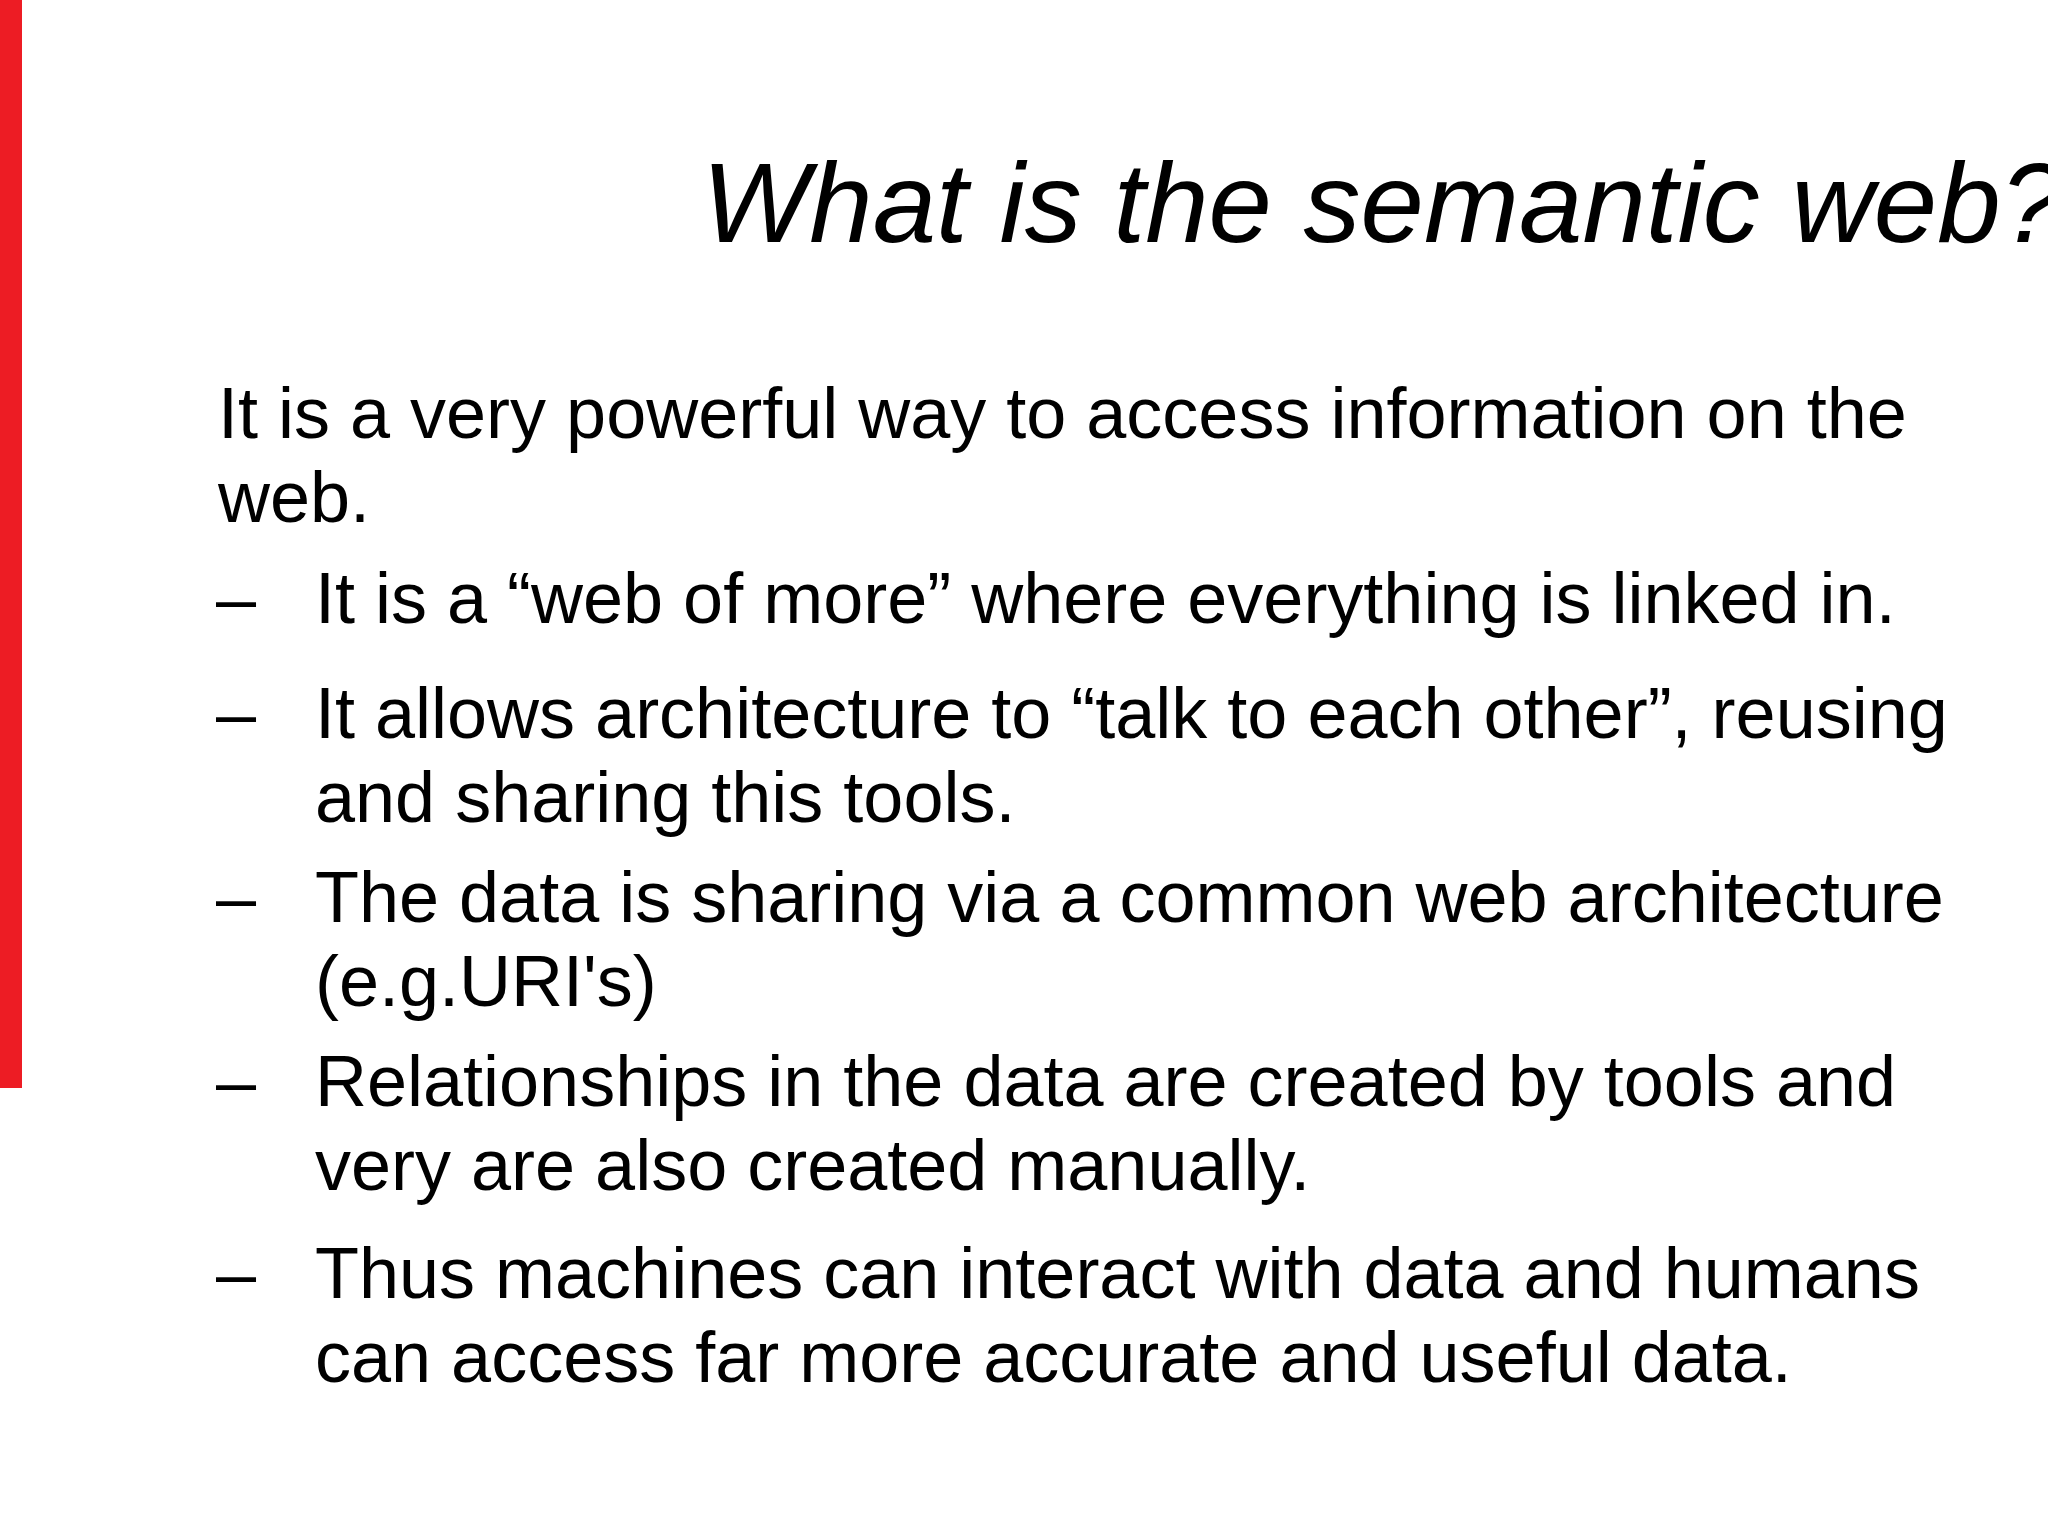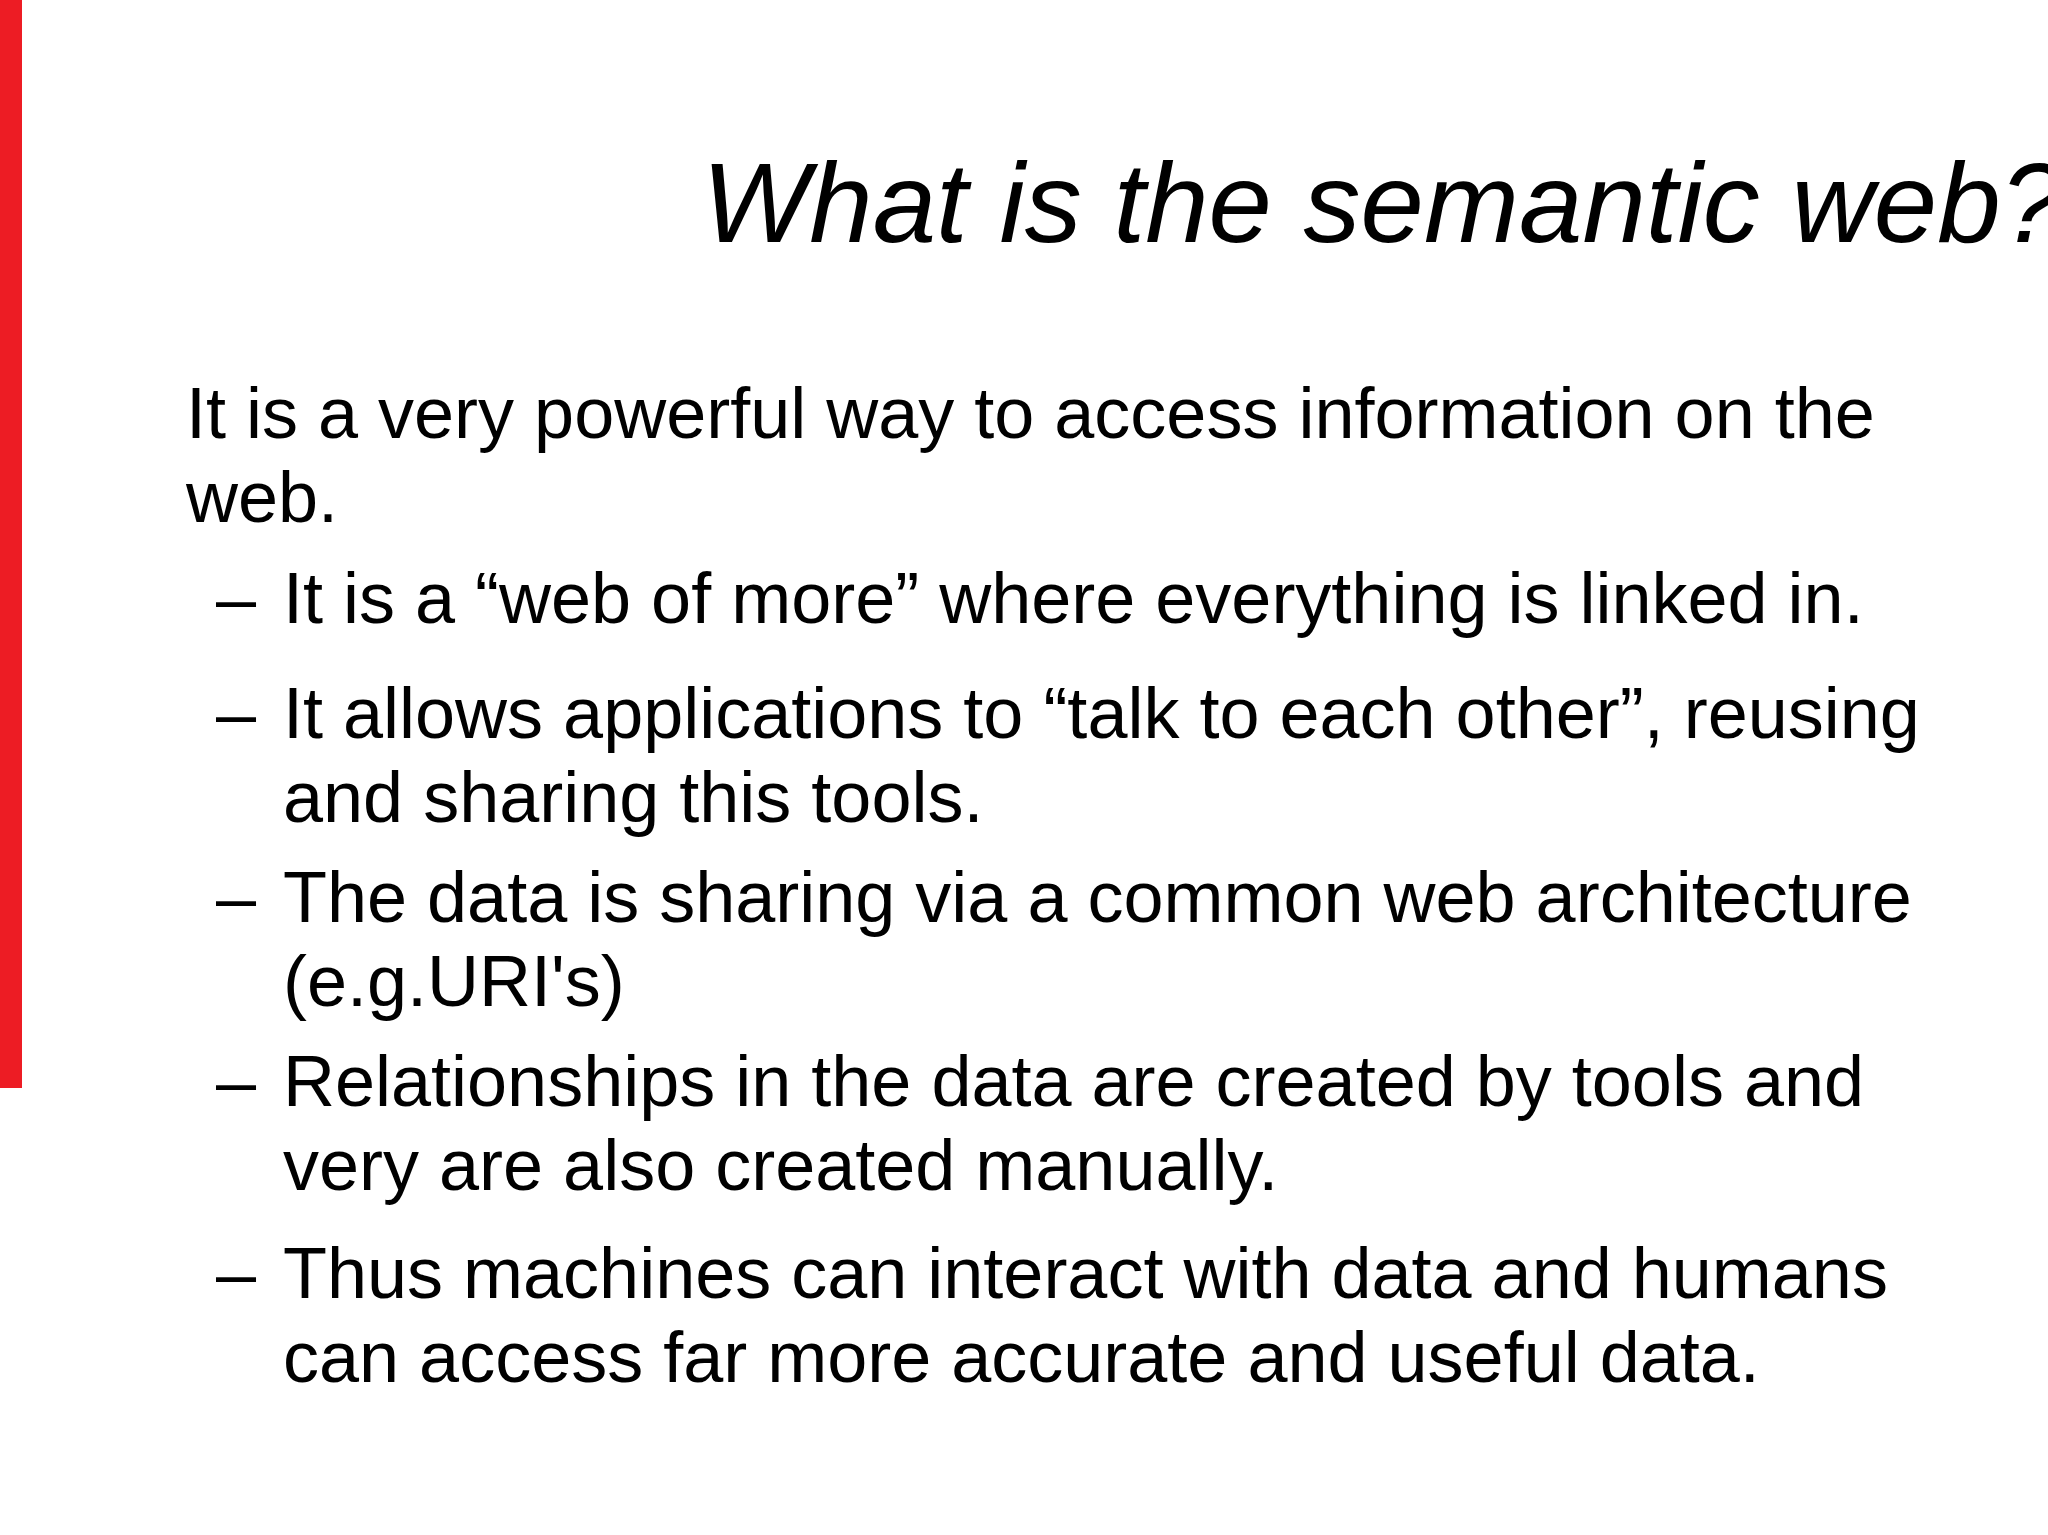--- a/index.html
+++ b/index.html
@@ -33,20 +33,21 @@
     font-weight: normal;
     line-height: 114px;
     text-align: right;
     white-space: nowrap;
     font-style: italic;
   }
   .bodytext {
     font-size: 72px;
     line-height: 84px;
     white-space: nowrap;
+    margin-left: 32px;
   }
   .intro {
     position: absolute;
     left: 186px;
     top: 371px;
   }
   .bullet {
     position: absolute;
     left: 216px;
     display: flex;
@@ -83,21 +84,21 @@
     <span class="marker">–</span>
     <div class="bodytext">
       <div class="line">It is a “web of more” where everything is linked in.</div>
       <div class="line"></div>
     </div>
   </div>
 
   <div class="bullet b2">
     <span class="marker">–</span>
     <div class="bodytext">
-      <div class="line">It allows applications to “talk to each other”, reusing</div>
+      <div class="line">It allows architecture to “talk to each other”, reusing</div>
       <div class="line">and sharing this tools.</div>
     </div>
   </div>
 
   <div class="bullet b3">
     <span class="marker">–</span>
     <div class="bodytext">
       <div class="line">The data is sharing via a common web architecture</div>
       <div class="line">(e.g.URI's)</div>
     </div>

